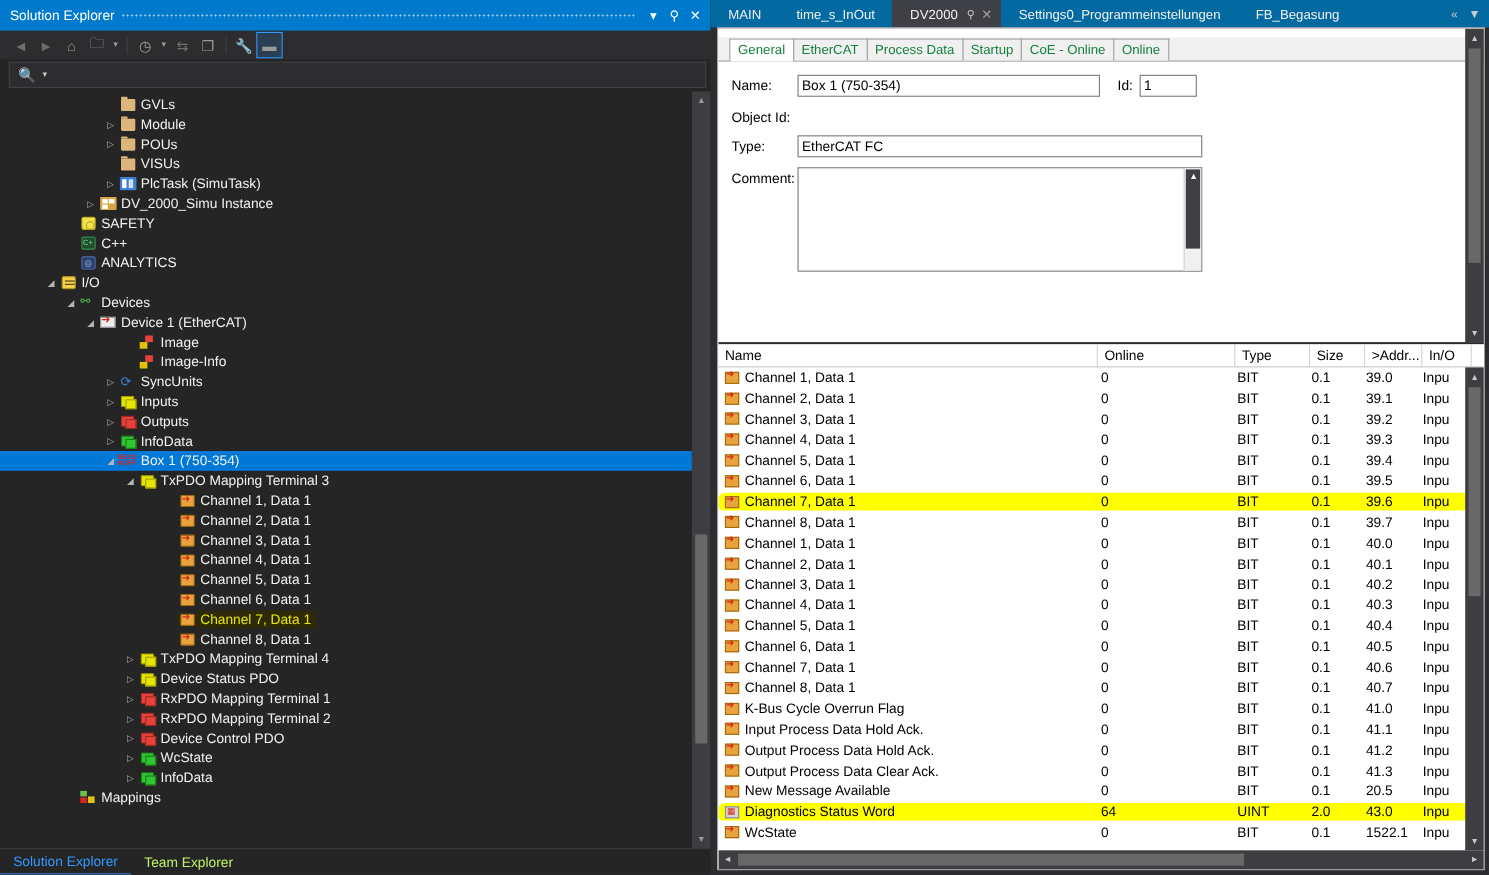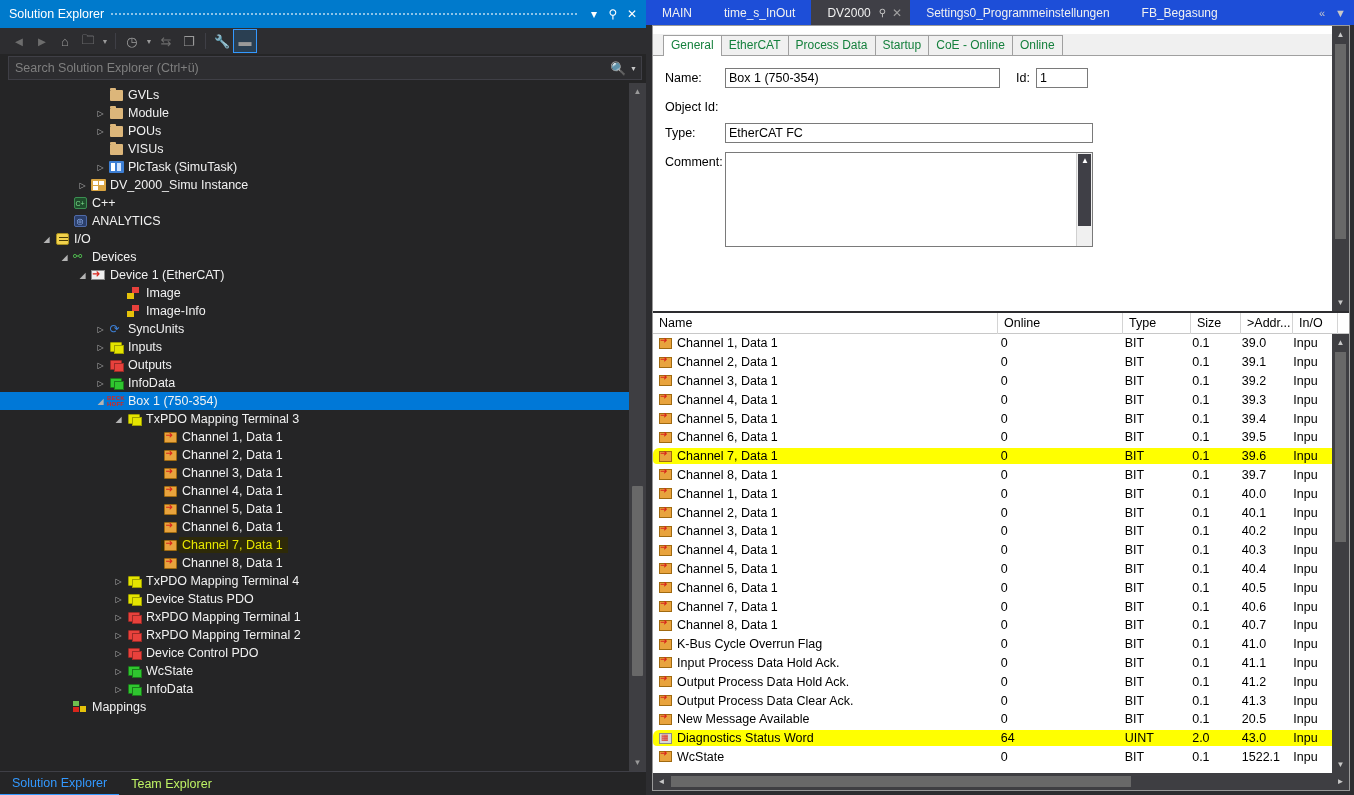--- a/index.html
+++ b/index.html
@@ -126,21 +126,21 @@
     display: flex; align-items: center; padding: 0 12px; font-size: 12.5px; color: #bef264;
   }
   .se-tab.active { color: #3399ff; border-bottom: 1px solid #3399ff; }
 
   
   #editor-area {
     position: absolute; left: 646px; top: 0; width: 708px; height: 795px;
     background: #2d2d30; display: flex; flex-direction: column;
   }
   .doc-tabs {
-    height: 25px; background: #1d4ed8; display: flex; align-items: stretch;
+    height: 25px; background: #0369a1; display: flex; align-items: stretch;
     font-size: 12px; color: #f1f1f1; flex: 0 0 auto; position: relative;
   }
   .doc-tab { display: flex; align-items: center; padding: 0 16px; white-space: nowrap; }
   .doc-tab.active { background: #3f3f46; padding-right: 4px; }
   .doc-tab .pin { margin-left: 8px; color: #c8c8c8; font-size: 10px; }
   .doc-tab .close { margin-left: 6px; margin-right: 4px; color: #a0a0a0; font-size: 12px; }
   .doc-tabs-right { margin-left: auto; display: flex; align-items: center; padding-right: 8px; gap: 10px; }
   .doc-tabs-right span { color: #c8c8c8; font-size: 11px; }
 
   .editor-panel {
@@ -247,21 +247,20 @@
       <span class="tb-ico">◷</span>
       <span class="tb-caret">▼</span>
       <span class="tb-ico dim">⇆</span>
       <span class="tb-ico">❐</span>
       <span class="tb-sep"></span>
       <span class="tb-ico">🔧</span>
       <span class="tb-ico boxed">▬</span>
     </div>
 
     <div class="se-search">
-      <span class="se-search-text">Search Solution Explorer (Ctrl+ü)</span>
       <span class="se-search-ico">🔍</span>
       <span class="se-search-caret">▼</span>
     </div>
 
     <div class="se-tree-wrap">
       <div class="se-tree" id="tree-host">
           <div class="trow">
             <span style="width:94px;min-width:94px"></span>
             <span class="twisty"></span>
             <span class="tico">
@@ -301,20 +300,28 @@
             </span>
             <span class="tlabel">PlcTask (SimuTask)</span>
           </div>
           <div class="trow">
             <span style="width:76px;min-width:76px"></span>
             <span class="twisty">▷</span>
             <span class="tico">
               <span class="ic ic-instance"></span>
             </span>
             <span class="tlabel">DV_2000_Simu Instance</span>
+          </div>
+          <div class="trow">
+            <span style="width:58px;min-width:58px"></span>
+            <span class="twisty"></span>
+            <span class="tico">
+              <span class="ic ic-safety"></span>
+            </span>
+            <span class="tlabel">SAFETY</span>
           </div>
           <div class="trow">
             <span style="width:58px;min-width:58px"></span>
             <span class="twisty"></span>
             <span class="tico">
               <span class="ic ic-cpp">C+</span>
             </span>
             <span class="tlabel">C++</span>
           </div>
           <div class="trow">

